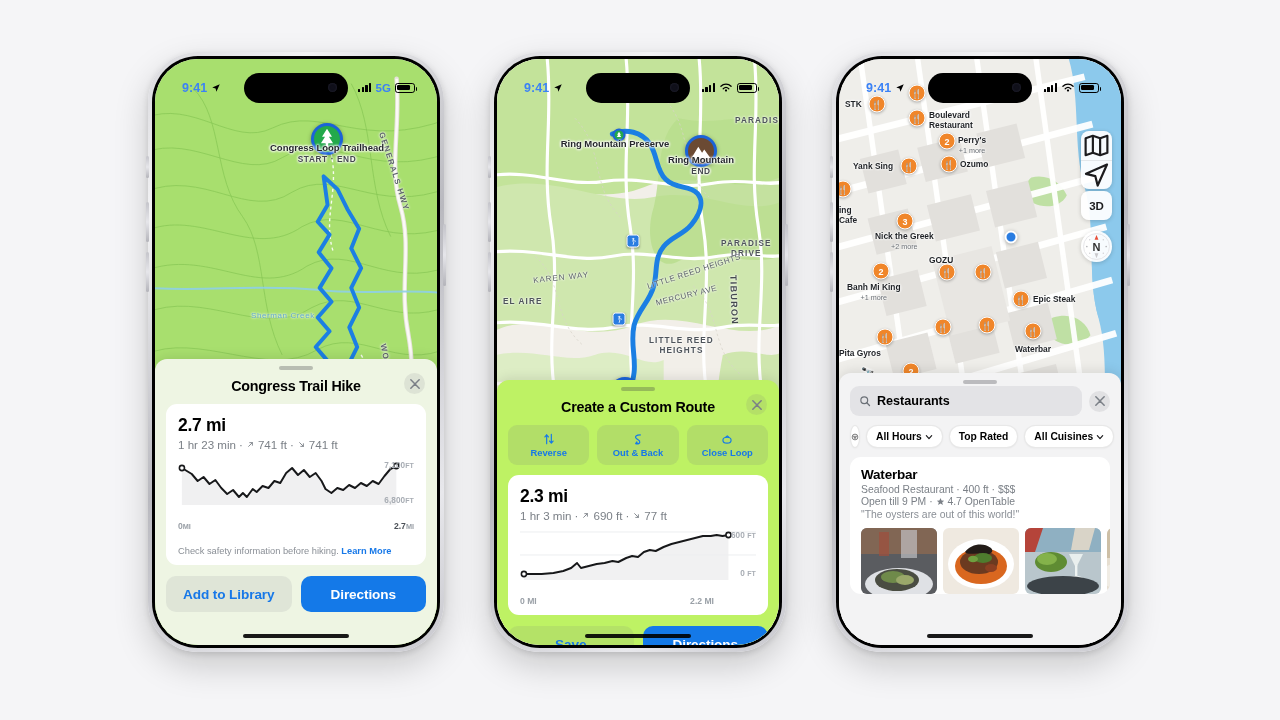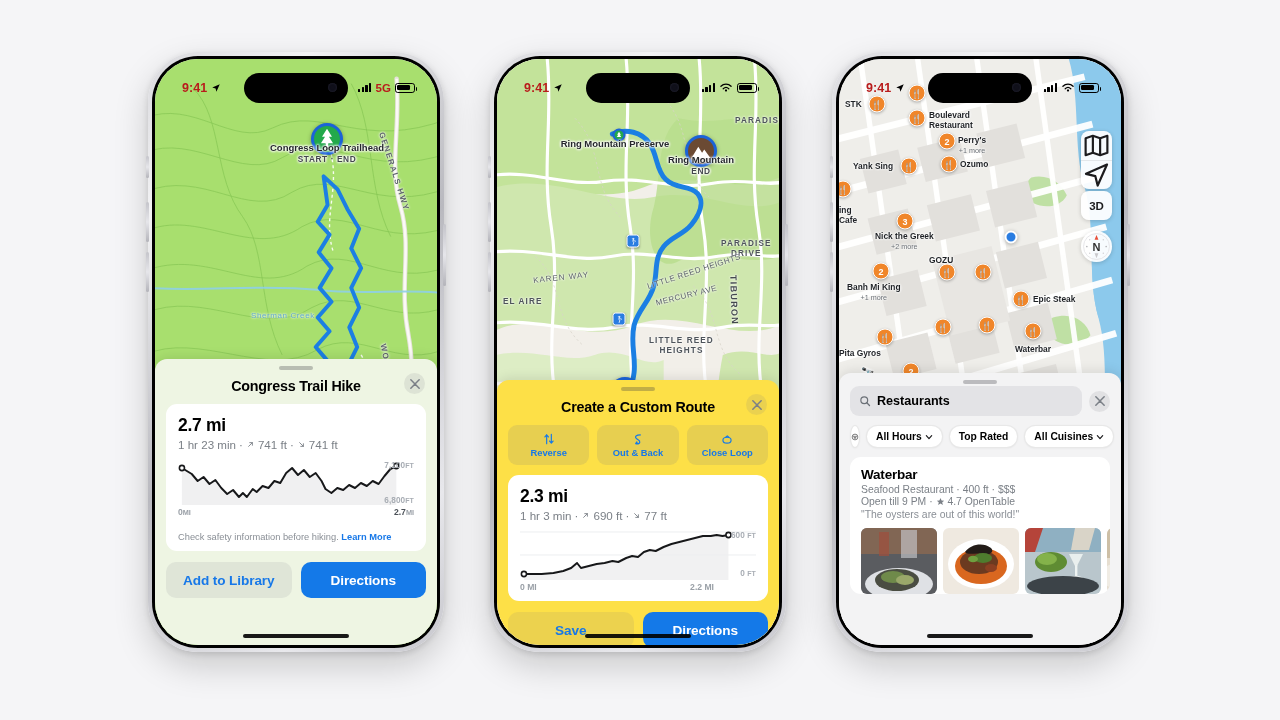--- a/index.html
+++ b/index.html
@@ -44,21 +44,21 @@
     position:absolute; left:50%; transform:translateX(-50%); top:14px;
     width:104px; height:30px; border-radius:16px; background:#000; z-index:40;
   }
   .island:after{ content:""; position:absolute; right:11px; top:10px; width:9px;height:9px;border-radius:50%;
     background:#10101a; box-shadow:inset 0 0 2px #2a2a3a;}
 
   
   .statusbar {
     position:absolute; top:0; left:0; right:0; height:44px; z-index:35;
     display:flex; align-items:center; justify-content:space-between;
-    padding:13px 22px 0 27px; font-size:12.5px; font-weight:700; color:#b91c1c;
+    padding:13px 22px 0 27px; font-size:12.5px; font-weight:700; color:#3b82f6;
     letter-spacing:.1px;
   }
   .sb-left { display:flex; align-items:center; gap:4px; }
   .sb-right { display:flex; align-items:center; gap:4px;justify-content:flex-end; }
   .loc-arrow { display:inline-block; width:10px;height:10px; }
   .bars { display:flex; align-items:flex-end; gap:1.3px; height:9px; }
   .bars i { width:2.4px; background:#000; border-radius:.6px; display:block;}
   .bars i:nth-child(1){height:3.5px}.bars i:nth-child(2){height:5.3px}
   .bars i:nth-child(3){height:7px}.bars i:nth-child(4){height:8.8px}
   .net { font-size:11.5px; font-weight:700; }
@@ -137,21 +137,21 @@
   .close-x svg{width:10px;height:10px;}
 
   .card{background:#fff;border-radius:11px;margin:0 11px;padding:11px 12px 9px;}
   .dist{font-size:17.5px;font-weight:700;color:#000;letter-spacing:-.3px;}
   .meta{font-size:11.6px;color:#7b8087;margin-top:2px;display:flex;align-items:center;gap:3px;flex-wrap:nowrap;}
   .meta svg{width:9px;height:9px;vertical-align:-1px;}
 
   .elev{position:relative;margin-top:8px;height:46px;}
   .elev svg{position:absolute;inset:0;width:100%;height:100%;}
   .elev-ylab{position:absolute;right:0;font-size:8.2px;color:#a8adb4;font-weight:600;letter-spacing:.1px;}
-  .elev-axis{display:flex;justify-content:space-between;font-size:8.6px;color:#9aa0a7;font-weight:600;margin-top:2px;text-align:right;}
+  .elev-axis{display:flex;justify-content:space-between;font-size:8.6px;color:#9aa0a7;font-weight:600;margin-top:16px;text-align:right;}
   .elev-axis .u{font-size:7.3px;}
   .safety{font-size:9.3px;color:#8a8f96;margin-top:15px;}
   .safety a{color:#1778e8;text-decoration:none;font-weight:700;}
 
   .actions{display:flex;gap:9px;padding:11px 11px 0;}
   .act-btn{flex:1;height:36px;border-radius:10px;display:flex;align-items:center;justify-content:center;
     font-size:13.6px;font-weight:600;letter-spacing:-.1px;}
   .act-sec{background:rgba(118,118,128,.12);color:#1778e8;}
   .act-pri{background:#1479e8;color:#fff;font-weight:700;}
 
@@ -461,21 +461,21 @@
 
           <div class="undo-btn" style="left:22px;bottom:22px;">
             <svg viewBox="0 0 24 24" width="17" height="17">
               <path d="M9 7 L4 11.5 L9 16" stroke="#1479e8" stroke-width="2.6" fill="none" stroke-linecap="round" stroke-linejoin="round"></path>
               <path d="M4.5 11.5 H14 a5 5 0 0 1 0 10 H11" stroke="#1479e8" stroke-width="2.6" fill="none" stroke-linecap="round"></path>
             </svg>
           </div>
           <div class="pin-circle small" style="position:absolute;left:56px;bottom:26px;"></div>
         </div>
 
-        <div class="sheet" style="background:#fde047;height:265px;">
+        <div class="sheet" style="background:#bef264;height:265px;">
           <div class="grabber"></div>
           <div class="sheet-head">
             <div class="sheet-title">Create a Custom Route</div>
             <div class="close-x">
               <svg viewBox="0 0 12 12">
                   <path d="M1 1 L11 11 M11 1 L1 11" stroke="#7b8087" stroke-width="1.8" stroke-linecap="round"></path>
                 </svg>
             </div>
           </div>
 

